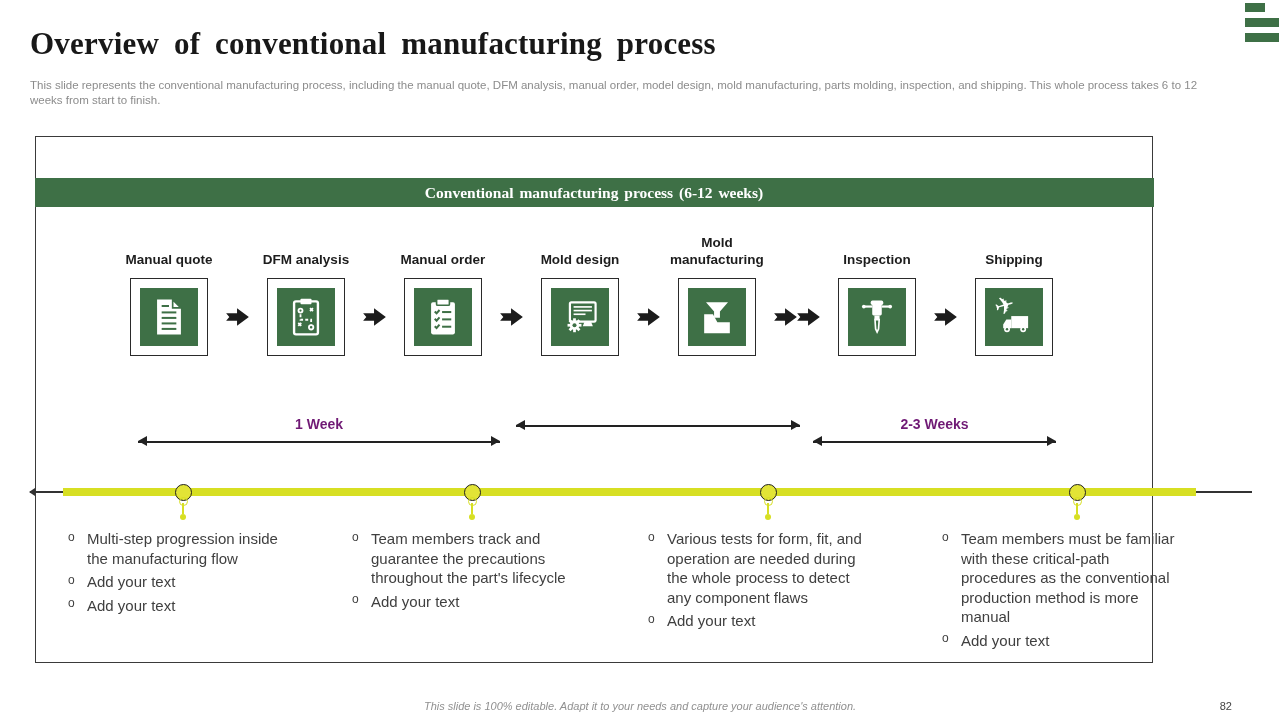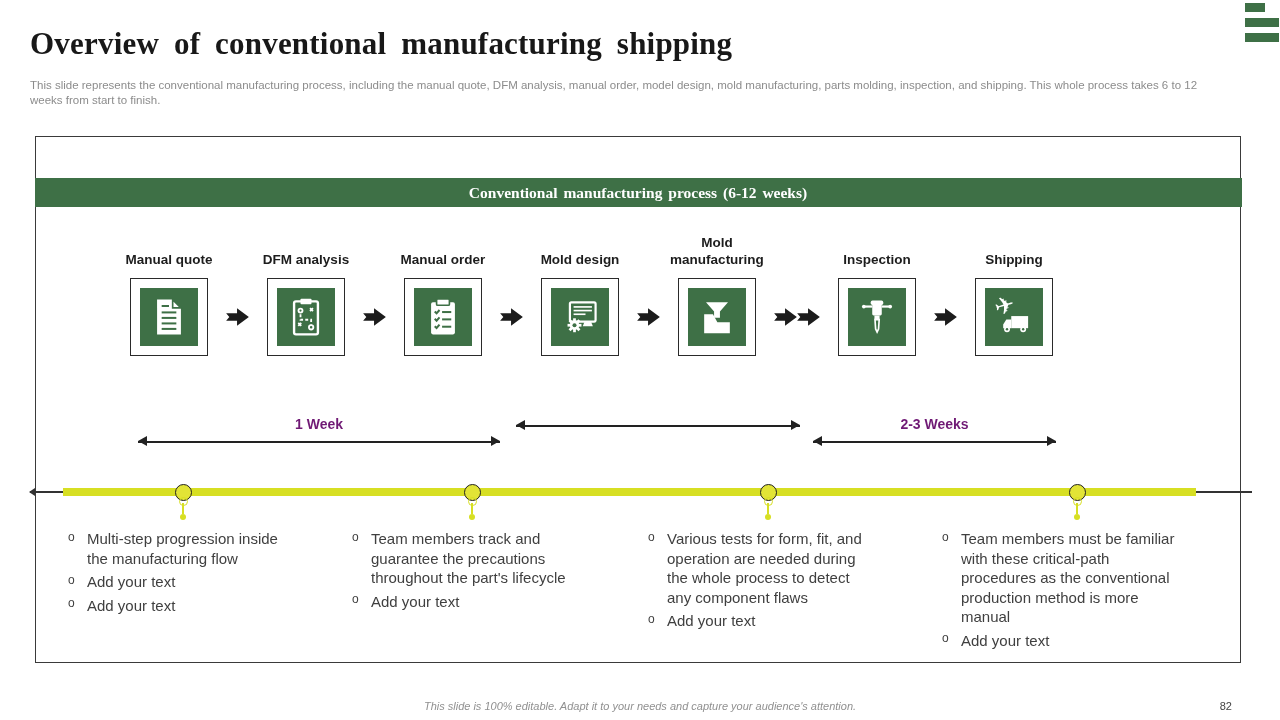--- a/index.html
+++ b/index.html
@@ -15,21 +15,21 @@
   
   .title{position:absolute;left:30px;top:26px;font-family:"Liberation Serif",serif;
          font-weight:bold;font-size:31px;color:#181818;word-spacing:7px;letter-spacing:.2px;}
   .subtitle{position:absolute;left:30px;top:78px;width:1195px;font-size:11.5px;
             color:#8c8c8c;line-height:14.5px;}
   .corner-bars{position:absolute;left:1245px;top:3px;display:flex;flex-direction:column;gap:6px;}
   .corner-bars .b1{width:20px;height:9px;background:var(--green);}
   .corner-bars .b2,.corner-bars .b3{width:34px;height:9px;background:var(--green);}
 
   
-  .frame{position:absolute;left:35px;top:136px;width:1206px;height:527px;
+  .frame{position:absolute;left:35px;top:136px;width:1118px;height:527px;
          border:1.5px solid #3a3a3a;background:#fff;}
   .banner{position:absolute;left:-1.5px;right:-1.5px;top:41px;height:29px;background:var(--green);
           color:#fff;text-align:center;line-height:29px;font-family:"Liberation Serif",serif;
           font-weight:bold;font-size:15.5px;word-spacing:2px;}
 
   
   .steps-row{position:absolute;left:35px;top:234px;width:1206px;display:flex;
              align-items:flex-end;padding-left:77px;}
   .step{width:114px;display:flex;flex-direction:column;align-items:center;justify-content:center;}
   .step-label{font-weight:bold;font-size:13.5px;color:#1d1d1d;text-align:center;
@@ -78,21 +78,21 @@
   .n4{left:942px;width:239px;}
 
   
   .footer-note{position:absolute;left:0;top:700px;width:1280px;text-align:center;
                font-size:11px;color:#909090;font-style:italic;}
   .page-num{position:absolute;right:48px;top:700px;font-size:11px;color:#444;}
 </style>
 </head>
 <body>
 
-<h1 class="title">Overview of conventional manufacturing shipping</h1>
+<h1 class="title">Overview of conventional manufacturing process</h1>
 <p class="subtitle">This slide represents the conventional manufacturing process, including the manual quote, DFM analysis, manual order, model design, mold manufacturing, parts molding, inspection, and shipping. This whole process takes 6 to 12 weeks from start to finish.</p>
 <div class="corner-bars">
   <div class="b1"></div>
   <div class="b2"></div>
   <div class="b3"></div>
 </div>
 
 <div class="frame">
   <div class="banner">Conventional manufacturing process (6-12 weeks)</div>
 </div>

